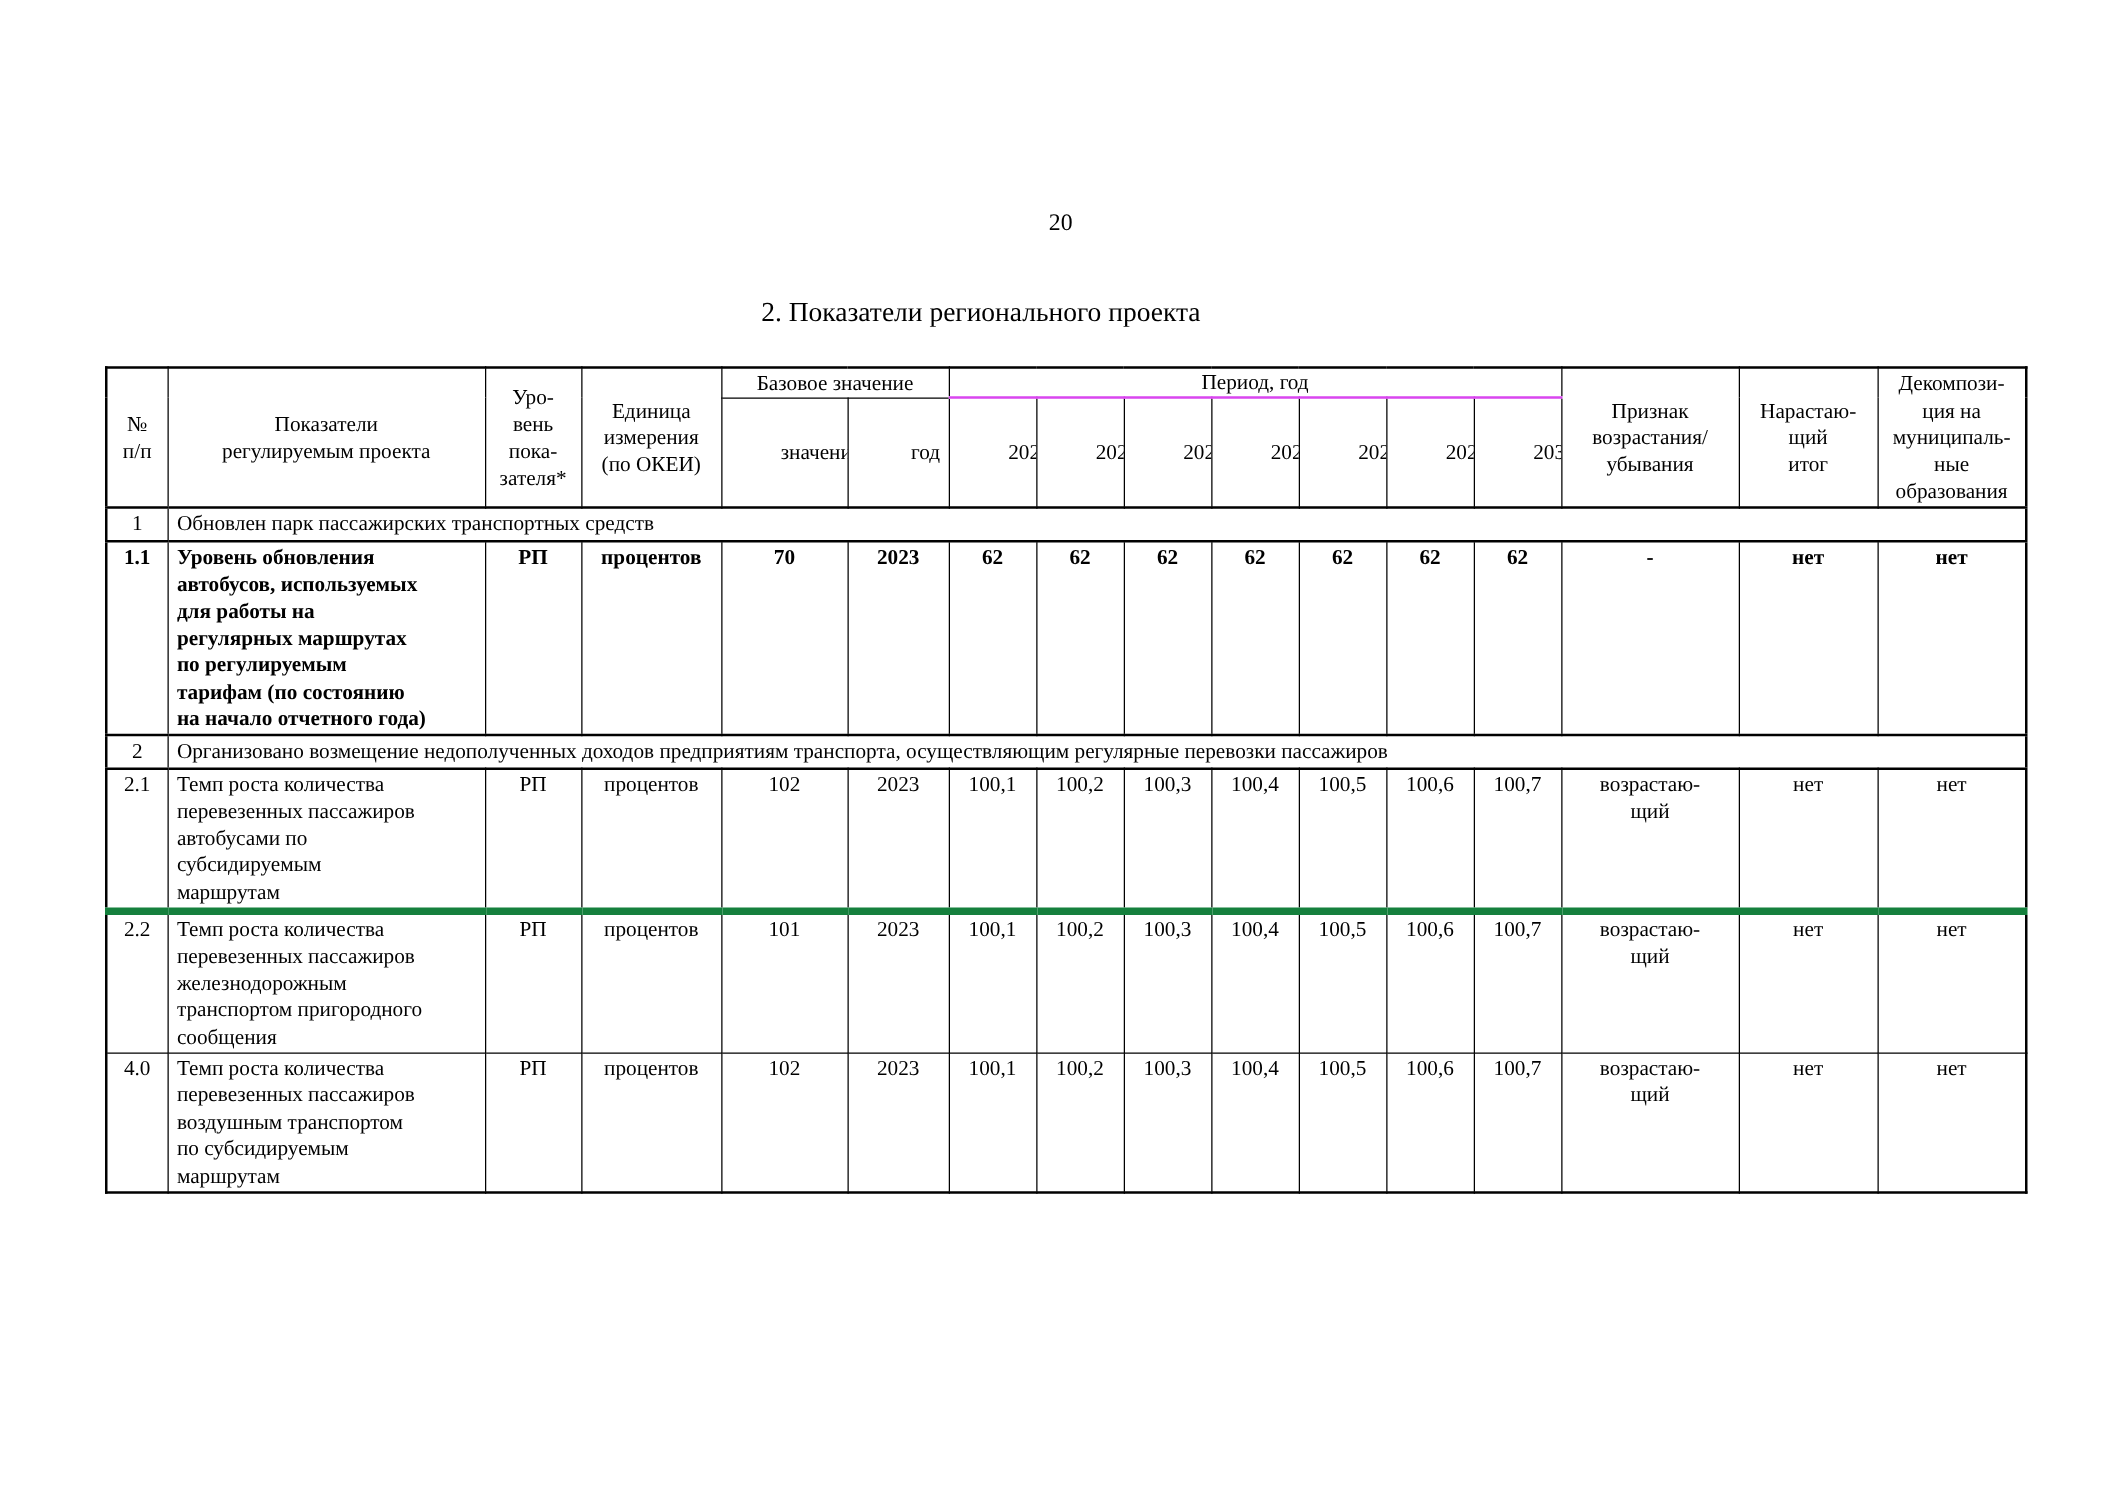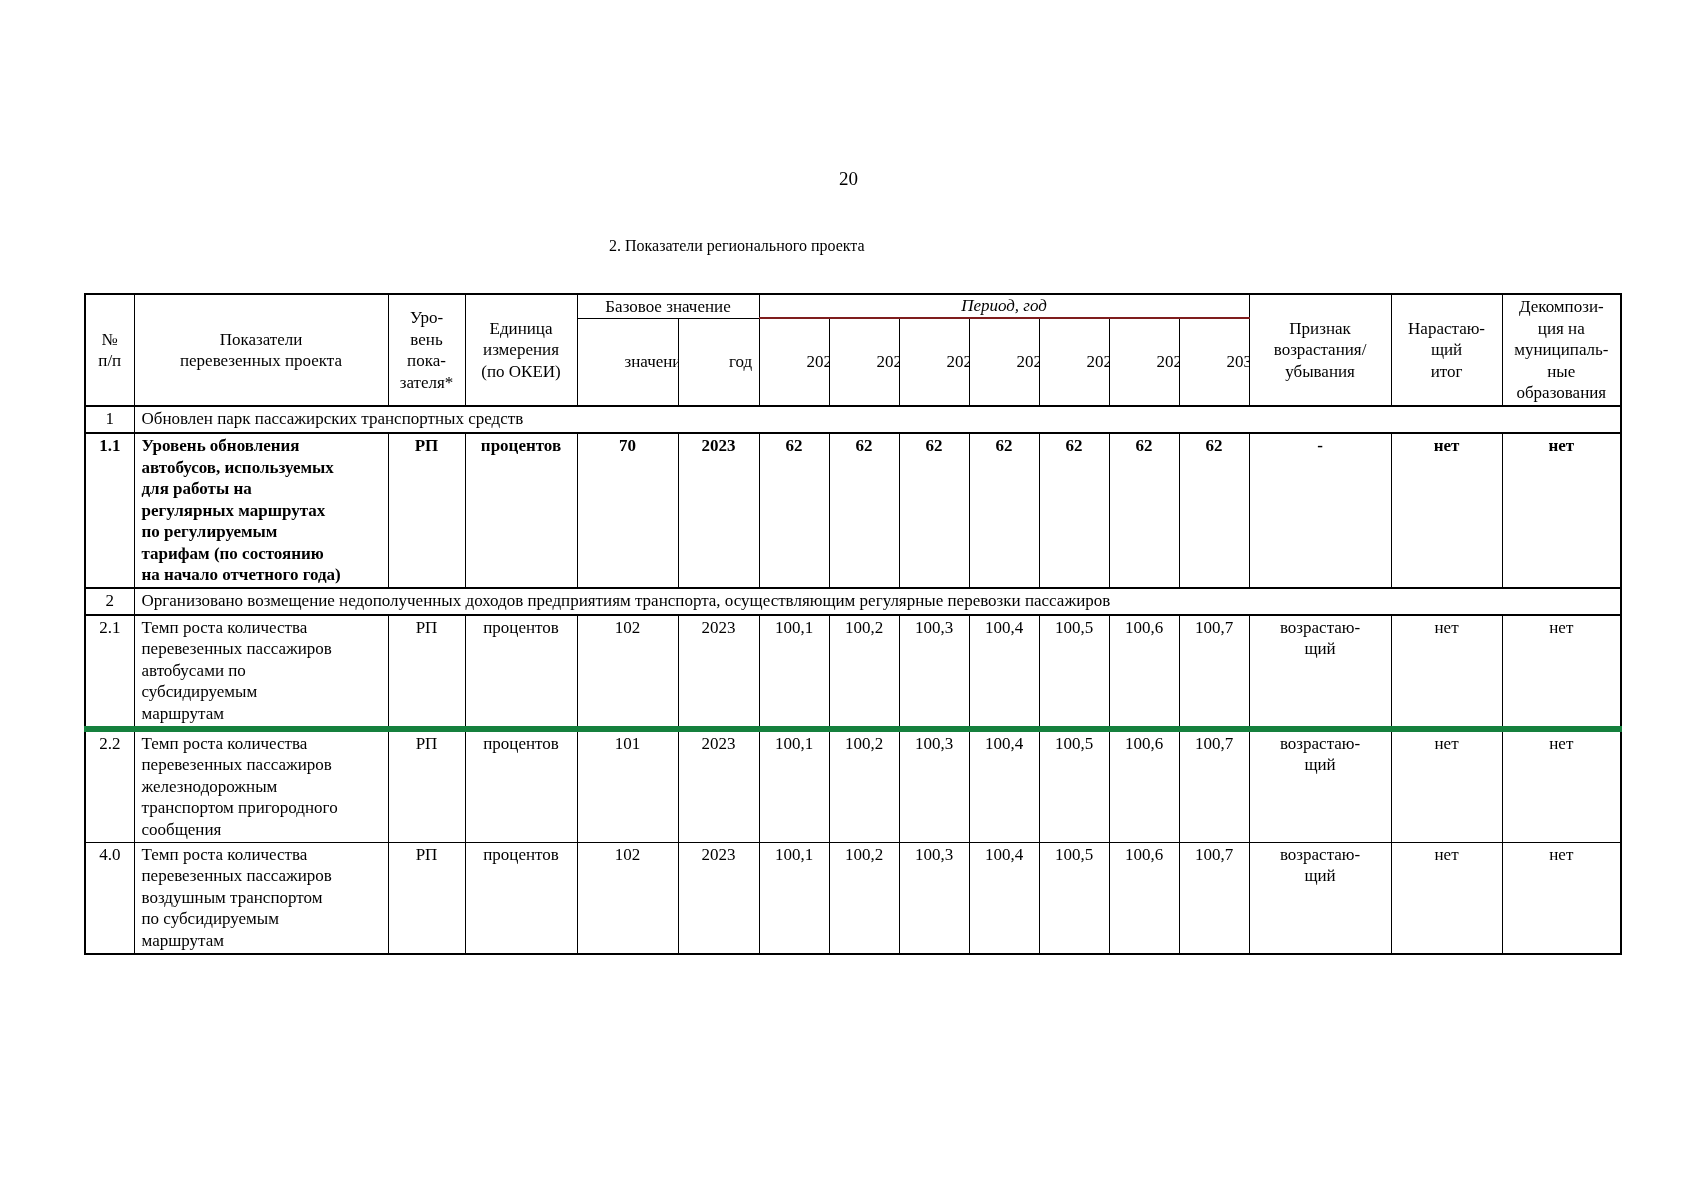--- a/index.html
+++ b/index.html
@@ -17,21 +17,21 @@
     top: 168px;
     left: 0;
     width: 1697px;
     text-align: center;
     font-size: 19px;
   }
   .page-title {
     position: absolute;
     top: 237px;
     left: 609px;
-    font-size: 16px;
+    font-size: 22px;
     white-space: nowrap;
   }
   table.indicators {
     position: absolute;
     top: 293px;
     left: 84px;
     width: 1536px;
     border-collapse: collapse;
     table-layout: fixed;
     border: 2px solid #000;
@@ -48,22 +48,21 @@
   thead th {
     text-align: center;
     vertical-align: middle;
     padding-left: 47px;
   }
   tr.hdr1 th {
     height: 22px;
     padding: 0 2px;
   }
   th.period-group {
-    border-bottom: 2px solid #7f1d1d;
-    font-style: italic;
+    border-bottom: 2px solid #d946ef;
   }
   tr.hdr2 th {
     height: 84px;
   }
   tbody td {
     vertical-align: top;
   }
   td.c { text-align: center; }
   td.l { text-align: left; padding-left: 7px; }
   tr.section td {
@@ -100,21 +99,21 @@
       <col style="width:70px">
     <col style="width:142px">
       <col style="width:111px">
       <col style="width:119px">
   </colgroup>
   <thead>
     <tr class="hdr1">
       <th rowspan="2">№
 п/п</th>
       <th rowspan="2">Показатели
-перевезенных проекта</th>
+регулируемым проекта</th>
       <th rowspan="2">Уро-
 вень
 пока-
 зателя*</th>
       <th rowspan="2">Единица
 измерения
 (по ОКЕИ)</th>
       <th colspan="2">Базовое значение</th>
       <th colspan="7" class="period-group">Период, год</th>
       <th rowspan="2">Признак

